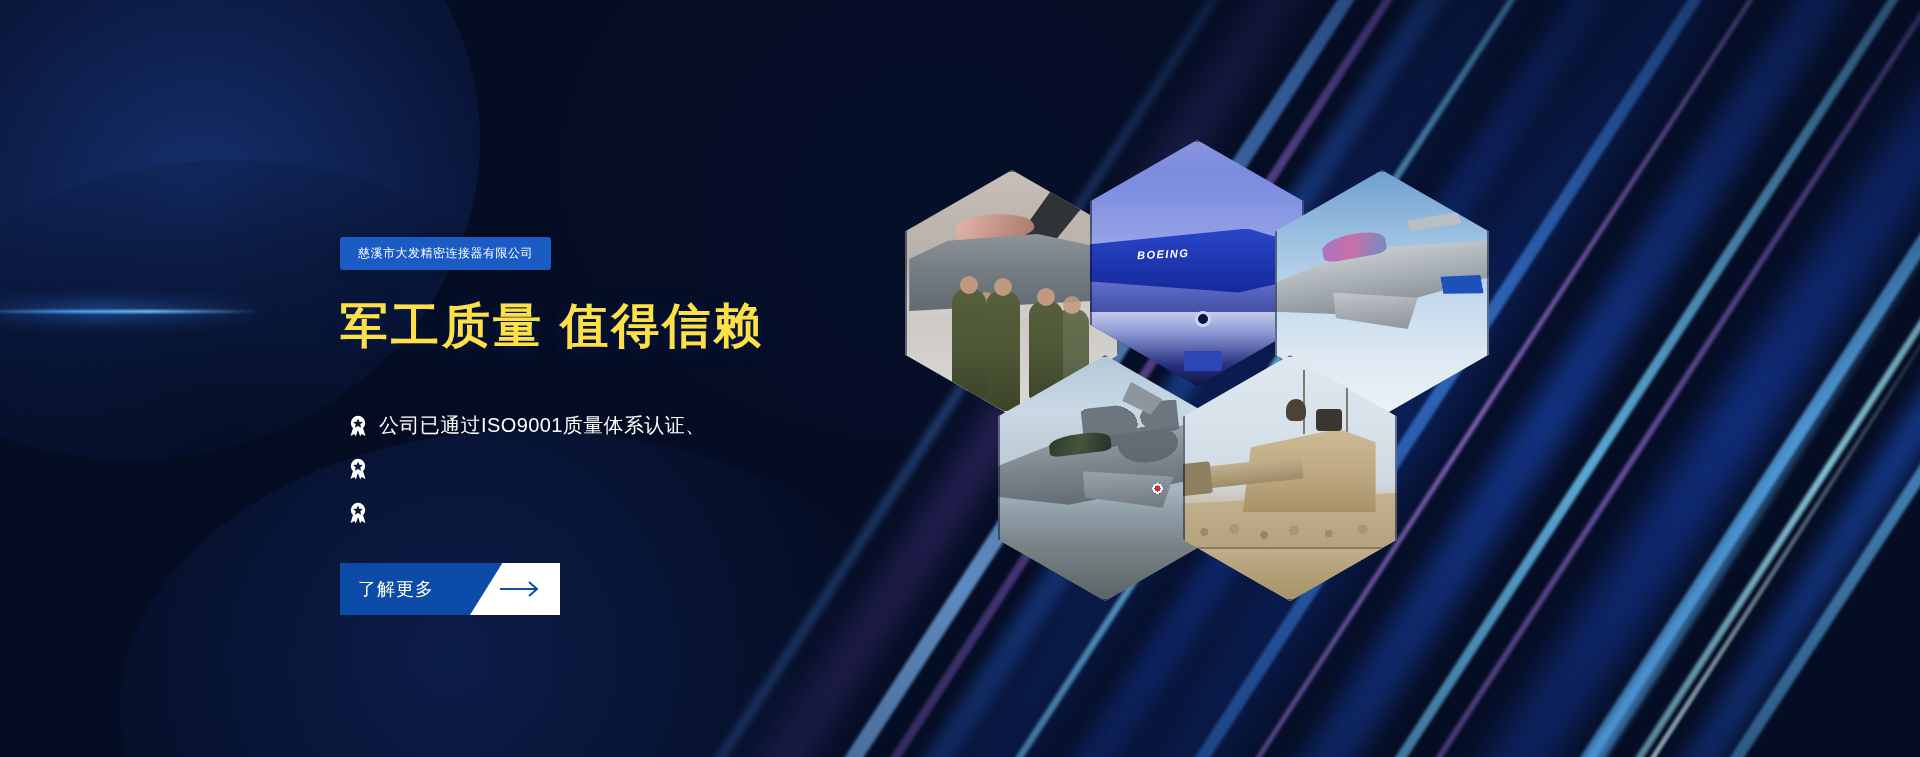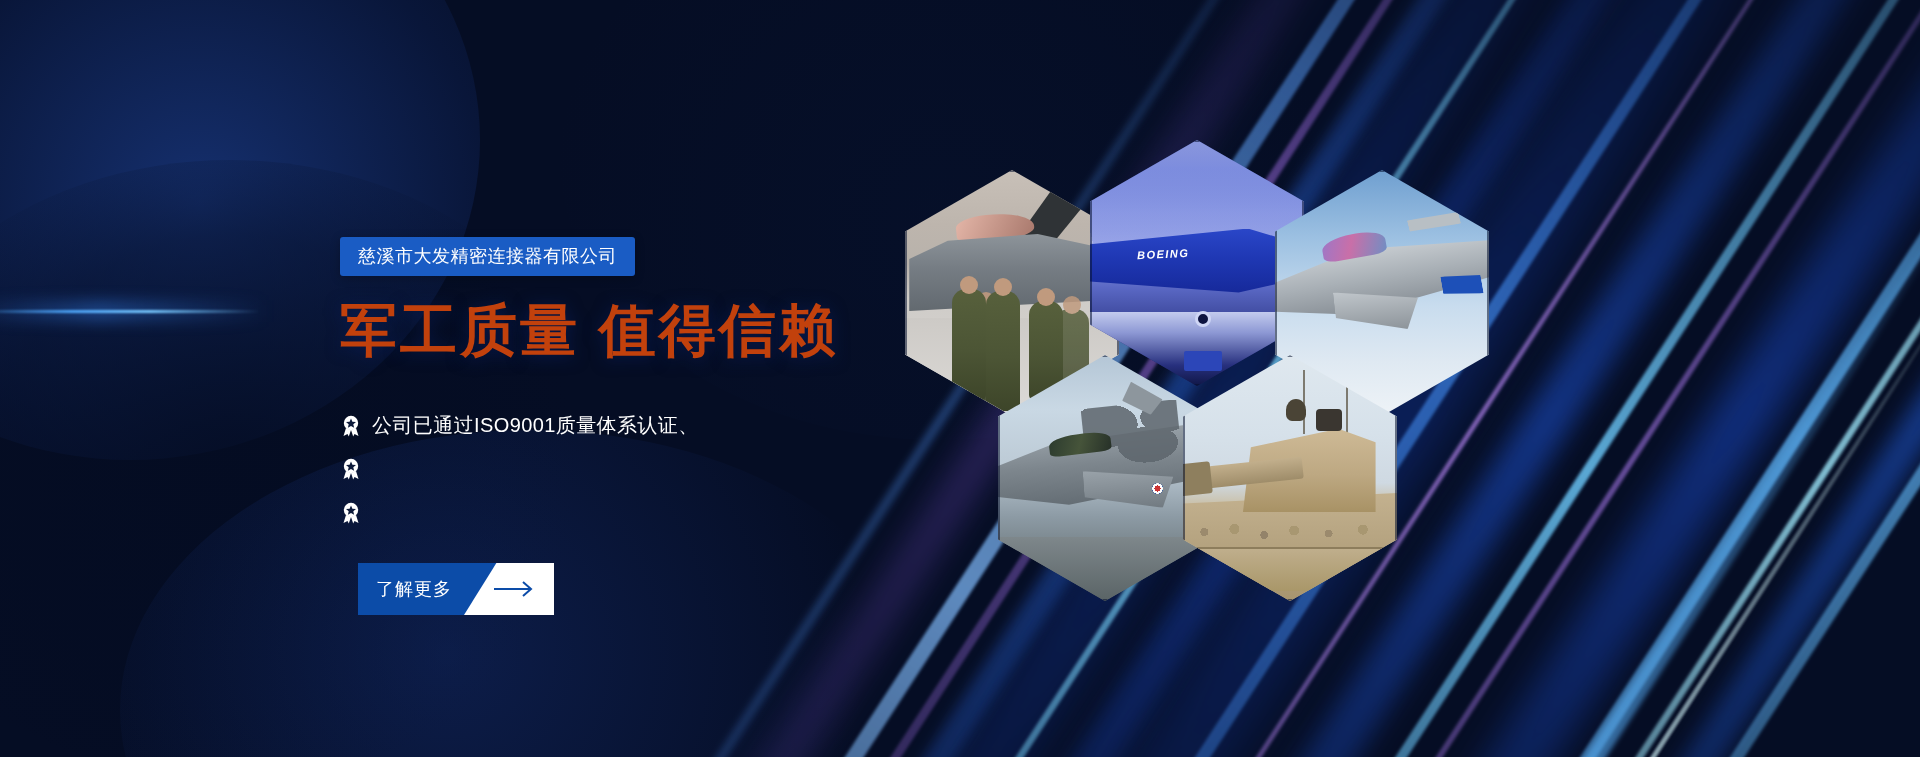--- a/index.html
+++ b/index.html
@@ -76,53 +76,52 @@
 
   
   .content{ position:absolute; left:340px; top:0; width:640px; height:757px; }
 
   .badge{
     position:absolute; left:0; top:237px;
     padding:10px 18px 11px 18px;
     background:#1a5cc4;
     border-radius:3px;
     color:#ffffff;
-    font-size:18px; line-height:1;
+    font-size:12px; line-height:1;
     letter-spacing:.5px;
     white-space:nowrap;
     box-shadow:0 2px 10px rgba(0,0,0,.25);
   }
 
   .headline{
     position:absolute; left:0; top:298px;
-    font-size:57px; font-weight:bold; color:#c2410c;
+    font-size:48px; font-weight:bold; color:#fde047;
     letter-spacing:3px; line-height:1.15; white-space:nowrap;
     text-shadow:0 2px 16px rgba(10,30,90,.75);
   }
 
-  .bullets{ position:absolute; left:1px; top:404px; list-style:none; }
+  .bullets{ position:absolute; left:8px; top:404px; list-style:none; }
   .bullet{
     display:flex; align-items:center;
     height:43px; margin-bottom:0;
     color:#ffffff; font-size:20px; letter-spacing:.4px; white-space:nowrap;
   }
   .bullet + .bullet{ margin-top:0.5px; }
   .bullet-icon{
     width:20px; height:22px; margin-right:11px; flex:0 0 auto;
     display:inline-block;
   }
   .bullet-icon svg{ display:block; }
 
   
   .cta{
     position:absolute; left:0; top:563px;
-    width:196px; height:52px;
+    width:220px; height:52px;
     display:block; text-decoration:none; cursor:pointer;
     overflow:hidden;
-    margin-left:18px;
   }
   .cta-blue{
     position:absolute; inset:0;
     background:#0c4ca8;
     clip-path:polygon(0 0, 100% 0, 100% 100%, 0 100%);
   }
   .cta-white{
     position:absolute; right:0; top:0; width:90px; height:100%;
     background:#ffffff;
     clip-path:polygon(36% 0, 100% 0, 100% 100%, 0 100%);

